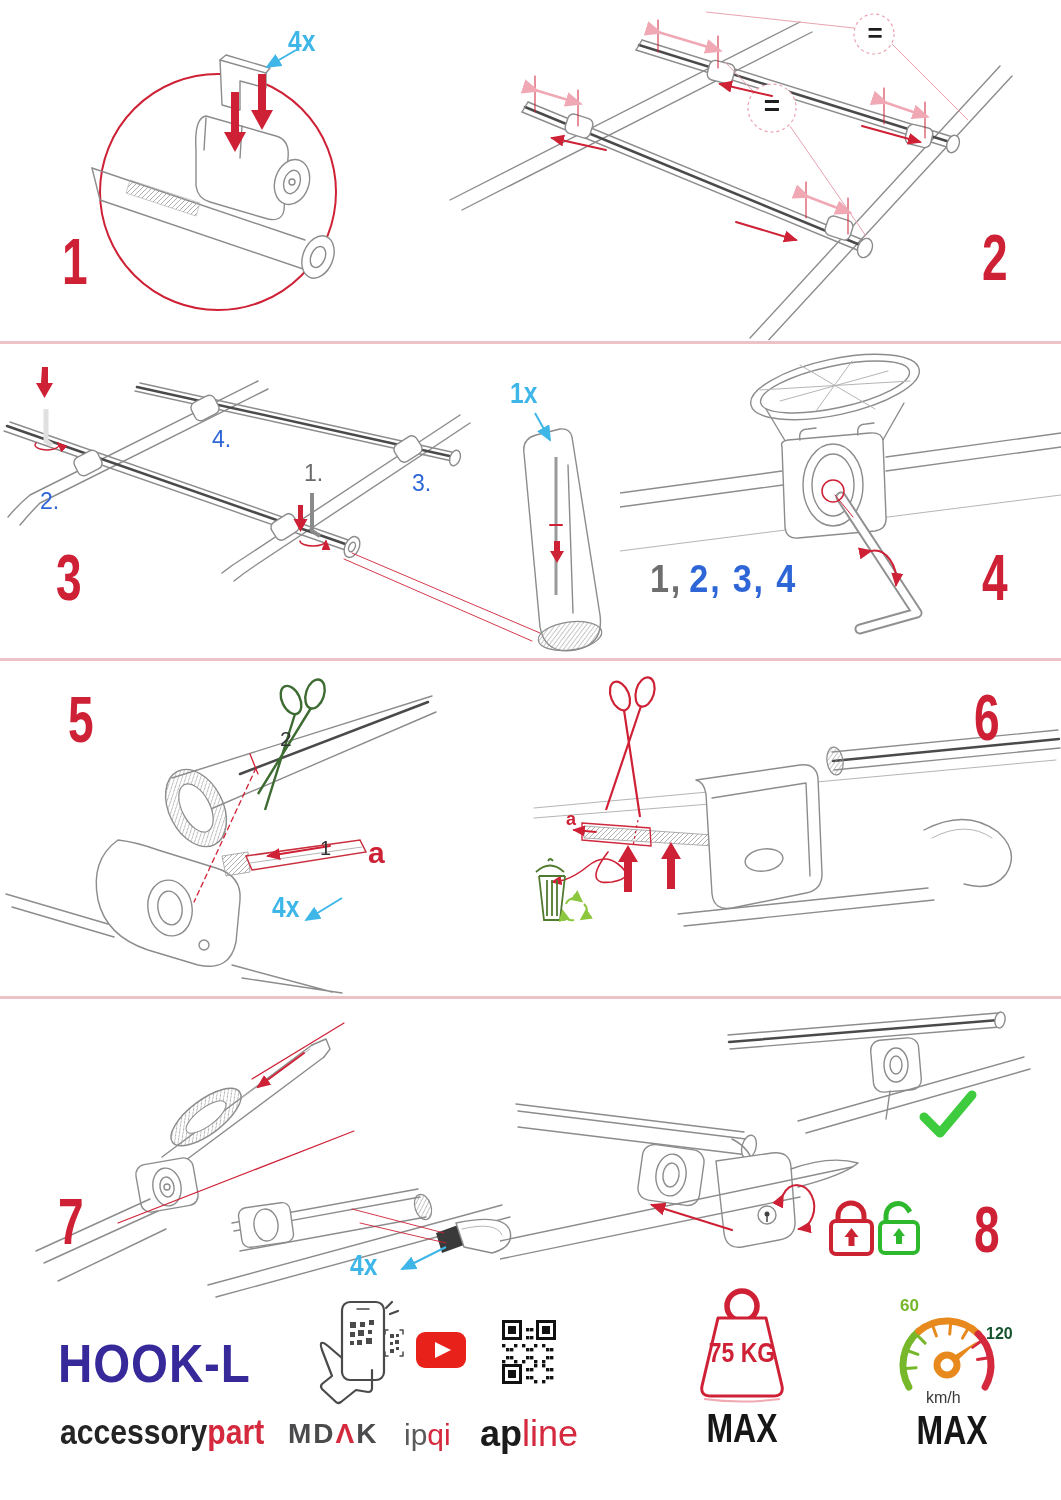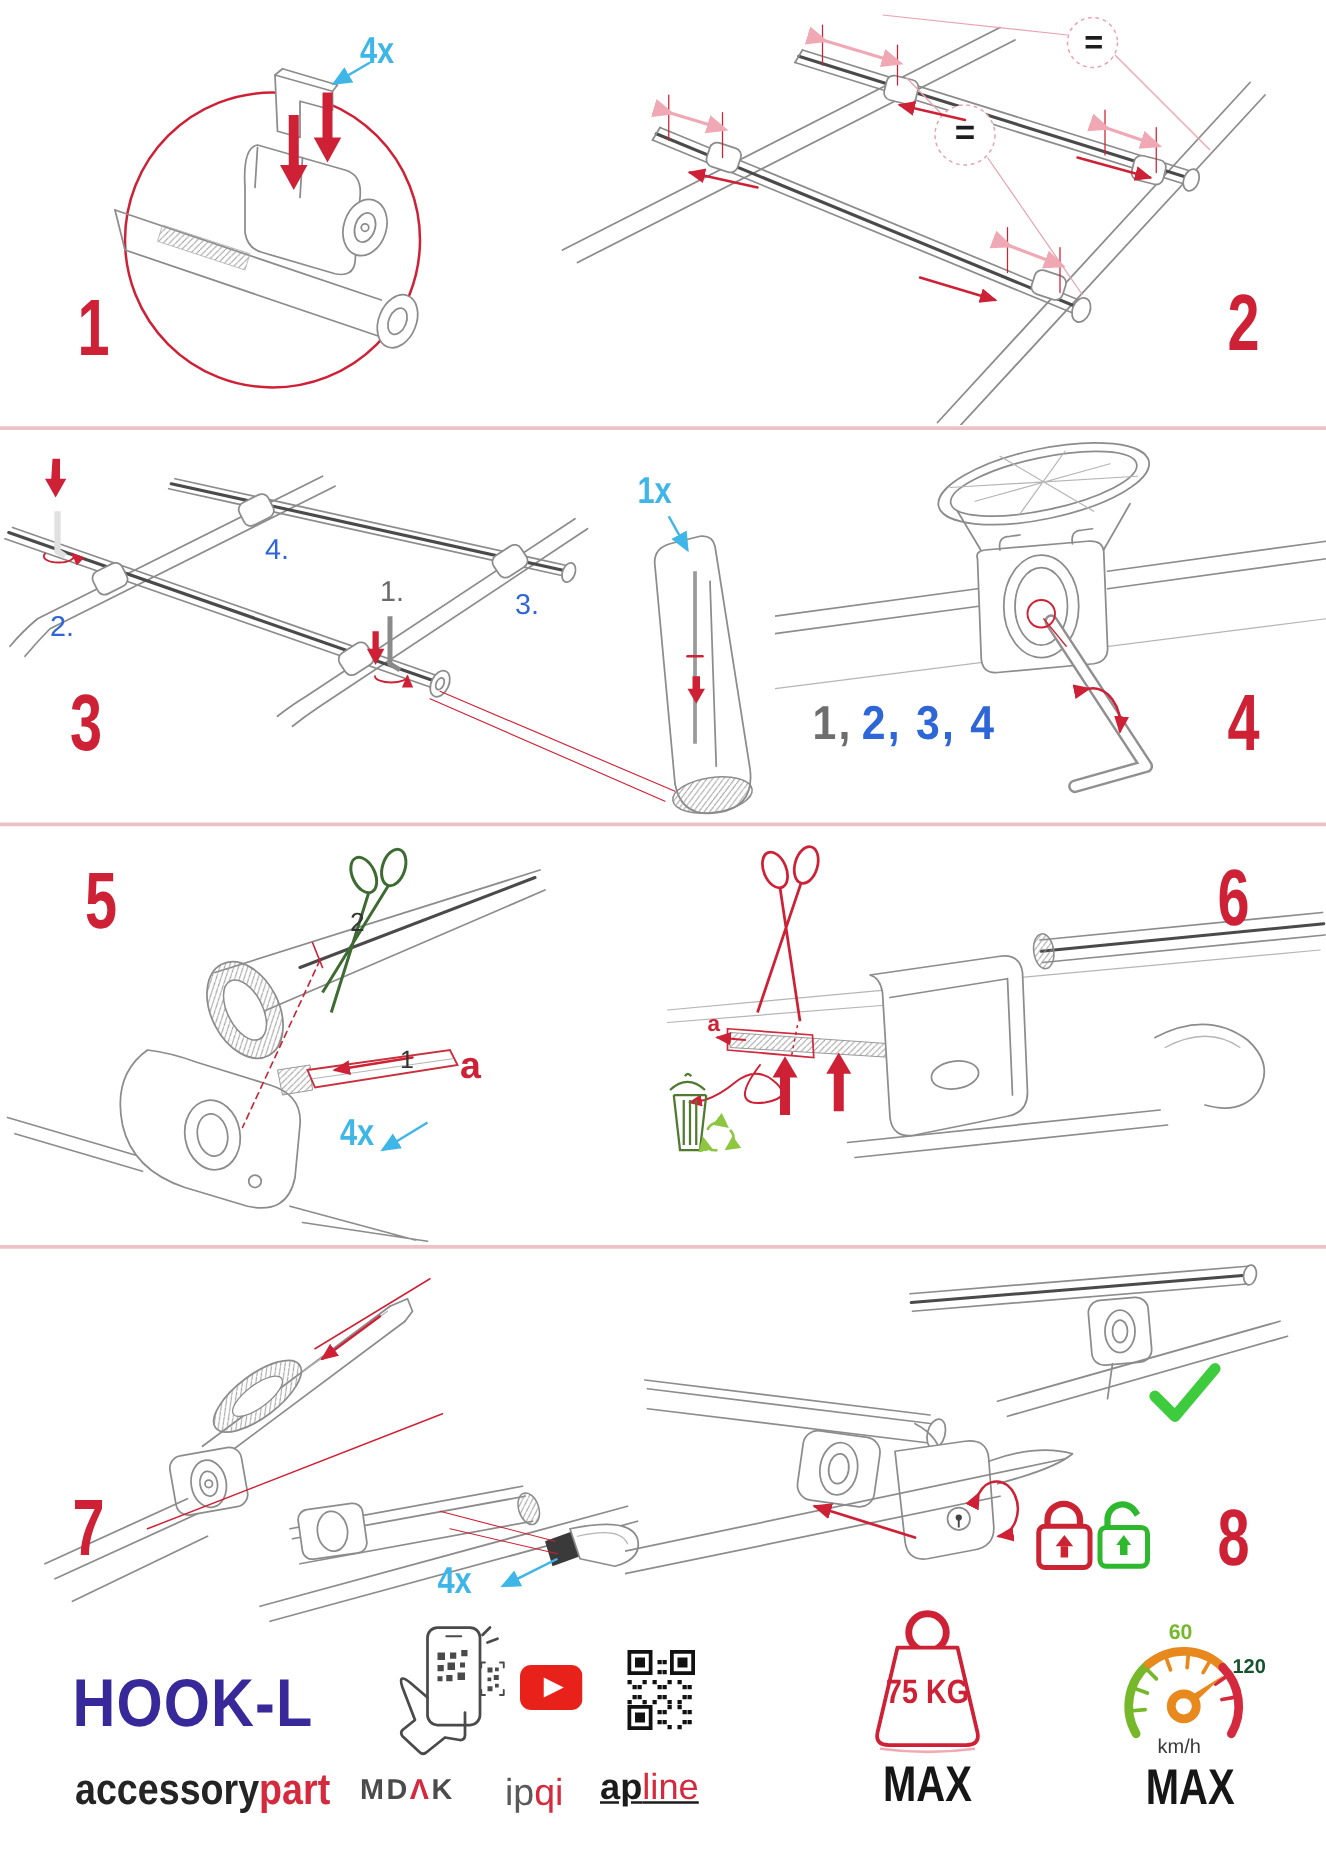--- a/index.html
+++ b/index.html
@@ -16,29 +16,29 @@
   .small-dark{font-size:21px;color:#333;line-height:1;}
   .letter-a{font-size:30px;font-weight:700;color:#cf2136;line-height:1;}
   .eq{font-weight:700;color:#1d1d1d;text-align:center;line-height:1;}
   .seq{font-size:38px;font-weight:700;letter-spacing:2px;line-height:1;
        transform:scaleX(0.9);transform-origin:left top;}
   .seq .g{color:#6e6e6e;} .seq .b{color:#2e66d8;margin-left:8px;}
   .product{font-size:54px;font-weight:700;color:#38299b;letter-spacing:1px;line-height:1;
        transform:scaleX(0.88);transform-origin:left top;}
   .brand{font-size:35px;font-weight:700;line-height:1;transform:scaleX(0.86);transform-origin:left top;}
   .brand .blk{color:#242424;} .brand .red{color:#d5293d;}
-  .logo1{font-size:23px;font-weight:700;letter-spacing:2px;color:#4b4b4d;line-height:1;}
+  .logo1{font-size:28px;font-weight:700;letter-spacing:2px;color:#4b4b4d;line-height:1;}
   .logo1 .red{color:#d5293d;}
   .logo2{font-size:30px;color:#5a5a5c;line-height:1;} .logo2 .red{color:#d5293d;text-align:center;}
-  .logo3{font-size:29px;font-weight:700;color:#1b1b1b;line-height:1;text-decoration:underline;} .logo3 .red{color:#d5293d;font-weight:400;}
+  .logo3{font-size:36px;font-weight:700;color:#1b1b1b;line-height:1;} .logo3 .red{color:#d5293d;font-weight:400;}
   .wval{font-size:27px;font-weight:700;color:#cf2136;text-align:center;line-height:1;
         transform:scaleX(0.85);transform-origin:center top;}
   .wmax{font-size:40px;font-weight:700;color:#161616;text-align:center;line-height:1;
         transform:scaleX(0.8);transform-origin:center top;}
-  .sp60{font-size:17px;font-weight:700;color:#76b82a;line-height:1;margin-left:35px;}
+  .sp60{font-size:17px;font-weight:700;color:#76b82a;line-height:1;}
   .sp120{font-size:16px;font-weight:700;color:#14532d;line-height:1;}
   .spunit{font-size:16px;color:#3a3a3a;line-height:1;}
   
   .o{fill:#fff;stroke:#8c8c8c;stroke-width:1.4;stroke-linejoin:round;}
   .l{fill:none;stroke:#8c8c8c;stroke-width:1.4;stroke-linecap:round;stroke-linejoin:round;}
   .lt{fill:none;stroke:#b5b5b5;stroke-width:1;stroke-linecap:round;}
   .dk{fill:none;stroke:#4a4a4a;stroke-width:2.5;stroke-linecap:round;}
   .rl{fill:none;stroke:#cf2136;stroke-linecap:round;}
   .pk{fill:none;stroke:#f0a8b4;stroke-linecap:round;}
   .pkt{fill:none;stroke:#e8a3b0;stroke-width:1;}

